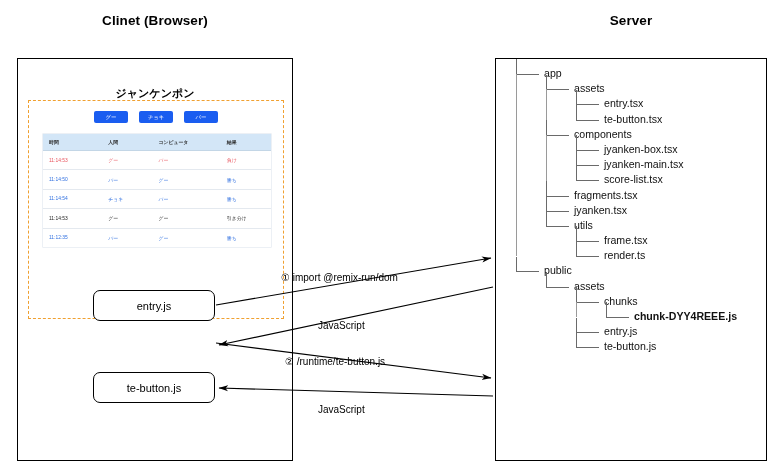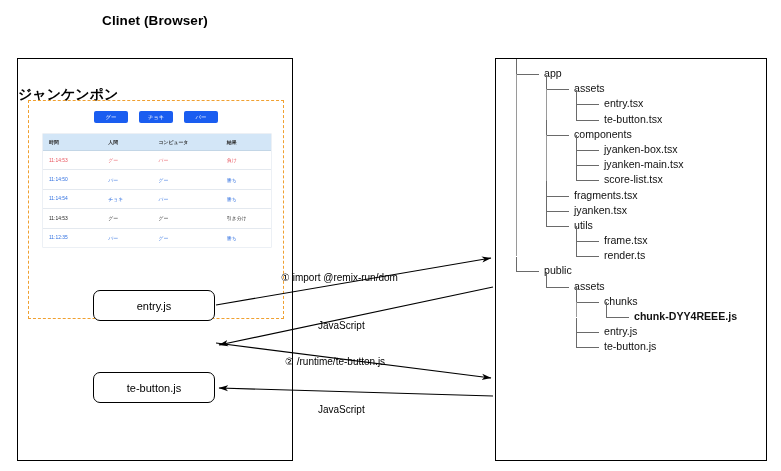--- a/index.html
+++ b/index.html
@@ -25,21 +25,21 @@
 
   
   #url-bar{
     position:absolute;left:0;top:0;width:100%;height:23px;
     border-bottom:1.4px solid #000;box-sizing:border-box;
     display:flex;align-items:center;justify-content:center;
     font-size:11.5px;font-weight:bold;
   }
   #app-title{
     position:absolute;left:0;top:27px;width:100%;
-    font-size:14px;font-weight:bold;
+    text-align:center;font-size:11px;font-weight:bold;
   }
   #game-area{
     position:absolute;left:10px;top:41px;width:256px;height:219px;
     border:1.6px dashed #f0a030;box-sizing:border-box;
   }
   #hand-buttons{
     position:absolute;left:0;top:10px;width:100%;
     display:flex;justify-content:center;gap:11px;
   }
   .hand-btn{
@@ -96,20 +96,21 @@
   #lbl-js2{left:318px;top:404px;}
 
   svg.overlay{position:absolute;left:0;top:0;width:781px;height:471px;pointer-events:none;}
 </style>
 </head>
 <body>
 
 <div class="stage">
 
   <div class="col-title" id="client-title">Clinet (Browser)</div>
+  <div class="col-title" id="server-title">Server</div>
 
   <div class="panel" id="client-panel">
 
 
     <div id="app-title">ジャンケンポン</div>
 
     <div id="game-area">
 
       <div id="hand-buttons">
         <button class="hand-btn">グー</button>

